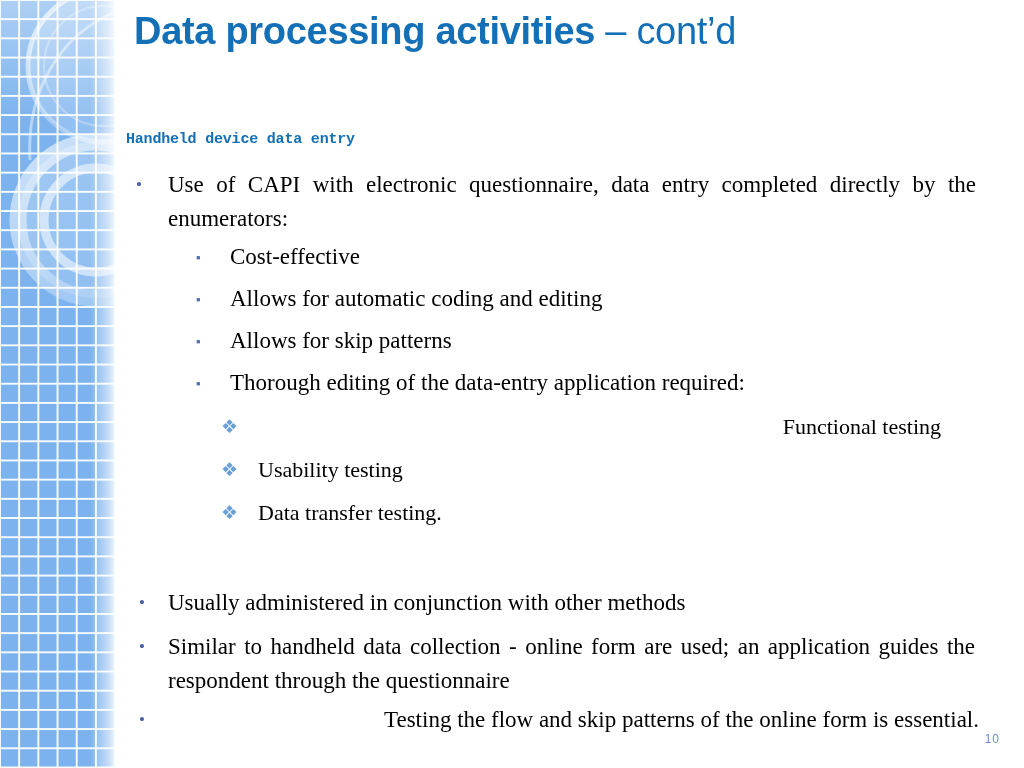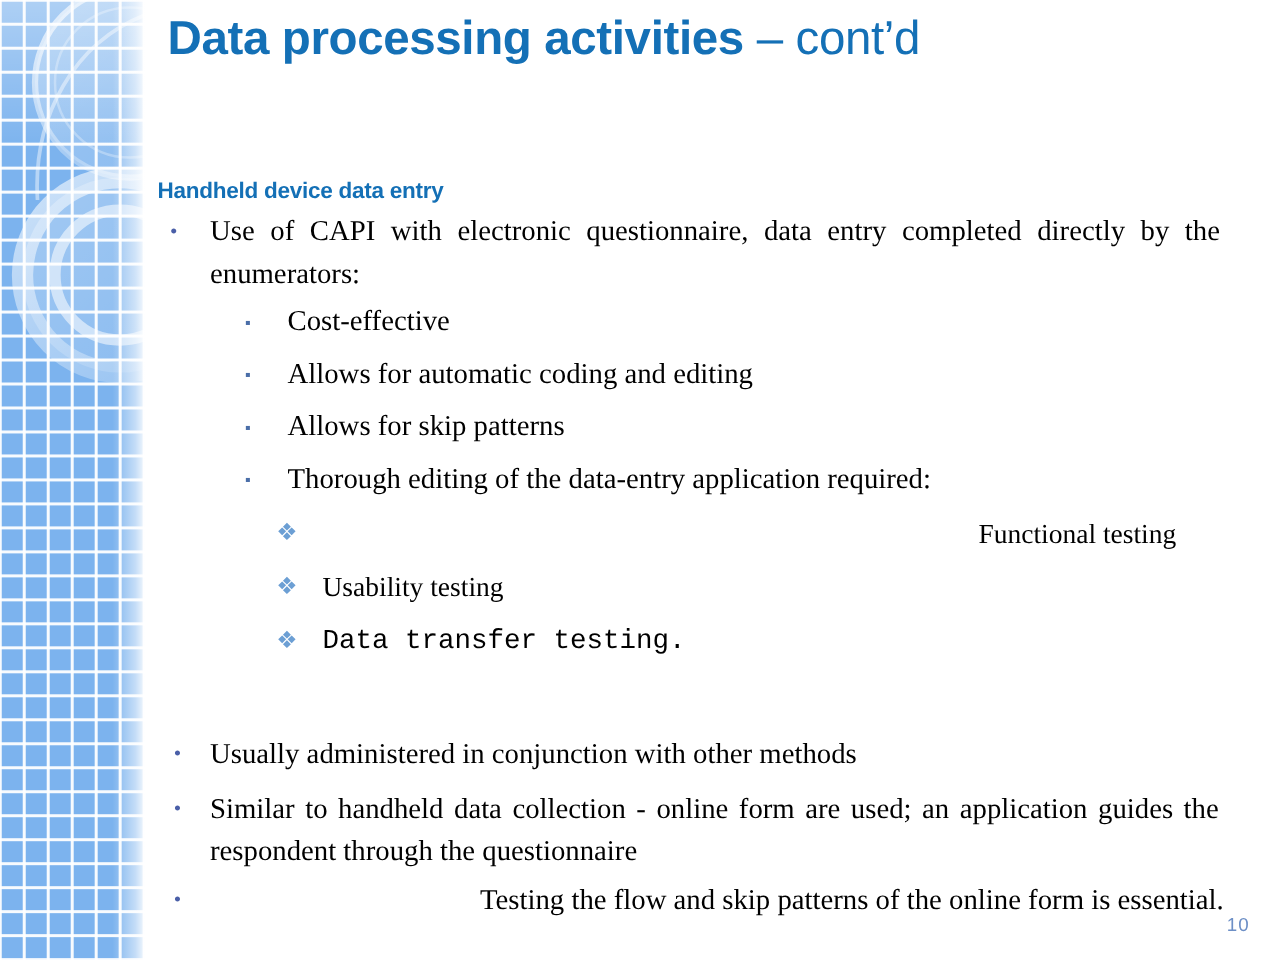--- a/index.html
+++ b/index.html
@@ -64,28 +64,27 @@
   #content {
     position: absolute;
     left: 0;
     top: 0;
     width: 1024px;
     height: 768px;
   }
 
   .section-head {
     position: absolute;
-    font-family: Liberation Sans, sans-serif;
+    font-family: Liberation Mono, monospace;
     font-weight: bold;
-    font-size: 18px;
+    font-size: 15px;
     line-height: 24px;
     color: #1470b6;
     letter-spacing: -0.2px;
     white-space: nowrap;
-    margin-top: 12px;
   }
   #head-handheld { left: 126px; top: 128px; }
   #head-cawi     { left: 126px; top: 545px; }
 
   
   .row {
     position: absolute;
     color: #000000;
     font-family: "Liberation Serif", "DejaVu Serif", serif;
   }
@@ -135,21 +134,21 @@
   }
 
   
   #page-number {
     position: absolute;
     right: 24px;
     top: 732px;
     width: 60px;
     text-align: right;
     font-family: "Liberation Sans", "DejaVu Sans", sans-serif;
-    font-size: 15px;
+    font-size: 12px;
     color: #6d8fc6;
     letter-spacing: 1px;
   }
 </style>
 </head>
 <body>
 
 <div id="sidebar">
   <svg width="116" height="768" viewBox="0 0 116 768">
     <defs>
@@ -216,21 +215,21 @@
     <span class="txt" style="padding-left:37px;text-align:right;">Functional testing</span>
   </div>
 
   <div class="row lvl3" style="left:221px; top:453px; width:720px;">
     <span class="marker">❖</span>
     <span class="txt" style="padding-left:37px;">Usability testing</span>
   </div>
 
   <div class="row lvl3" style="left:221px; top:496px; width:720px;">
     <span class="marker">❖</span>
-    <span class="txt" style="padding-left:37px;font-family:Liberation Mono, monospace;">Data transfer testing.</span>
+    <span class="txt" style="padding-left:37px;">Data transfer testing.</span>
   </div>
 
 
   <div class="row lvl1" style="left:139px; top:586px; width:840px;">
     <span class="marker">•</span>
     <span class="txt nojust" style="padding-left:29px;">Usually administered in conjunction with other methods</span>
   </div>
 
   <div class="row lvl1" style="left:139px; top:630px; width:836px;">
     <span class="marker">•</span>

